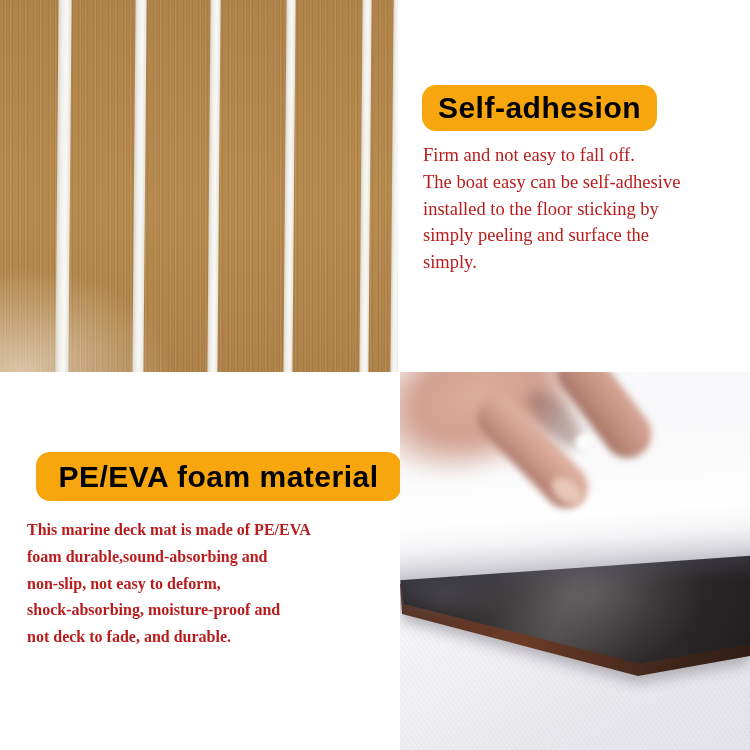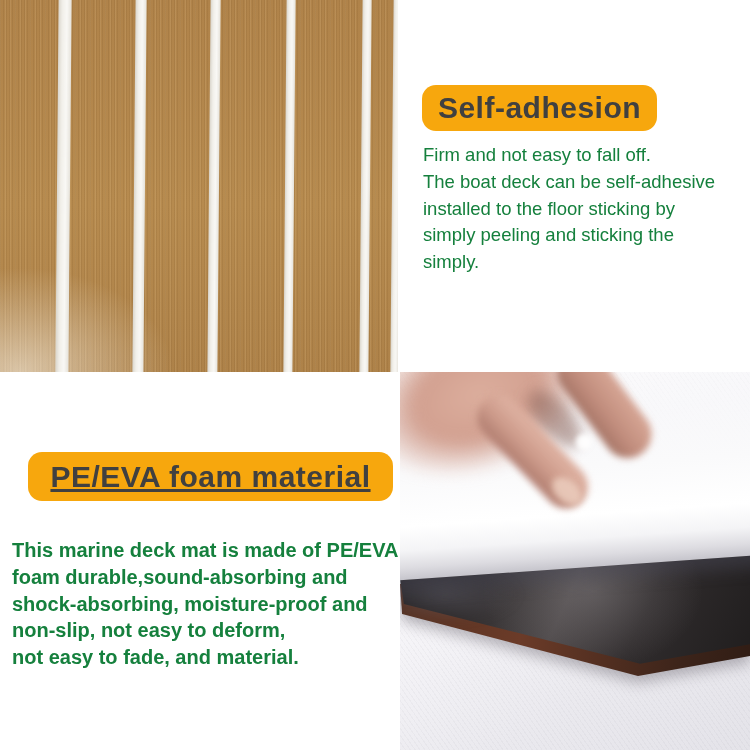--- a/index.html
+++ b/index.html
@@ -17,28 +17,28 @@
     background:linear-gradient(90deg,#d9d5cc 0%,#f1efe9 30%,#f9f8f5 65%,#e5e2da 100%);}
   .s1{left:57px;width:13px;}
   .s2{left:134px;width:11px;}
   .s3{left:209px;width:10px;}
   .s4{left:285px;width:9px;}
   .s5{left:361px;width:9px;}
   .s6{left:392px;width:8px;}
 
   
   .badge{position:absolute;display:flex;align-items:center;justify-content:center;
-    background:#f7a70d;color:#404040;font-weight:bold;border-radius:14px;letter-spacing:0.5px;}
+    background:#f7a70d;color:#000000;font-weight:bold;border-radius:14px;letter-spacing:0.5px;}
   .badge-self{left:422px;top:85px;width:235px;height:46px;font-size:30px;}
-  .badge-foam{left:28px;top:452px;width:365px;height:49px;font-size:30px;text-decoration:underline;}
+  .badge-foam{left:36px;top:452px;width:365px;height:49px;font-size:30px;}
 
   
-  .copy{position:absolute;color:#15803d;white-space:nowrap;}
+  .copy{position:absolute;color:#b91c1c;white-space:nowrap;font-family:Liberation Serif, serif;}
   .copy-self{left:423px;top:142px;font-size:18.5px;line-height:26.8px;font-weight:400;}
-  .copy-foam{left:12px;top:517px;font-size:20px;line-height:26.8px;font-weight:600;margin-top:20px;}
+  .copy-foam{left:27px;top:517px;font-size:16px;line-height:26.8px;font-weight:600;}
 
   
   .peel-photo{position:absolute;left:400px;top:372px;width:350px;height:378px;overflow:hidden;
     background:
       repeating-linear-gradient(55deg, rgba(40,40,60,0.03) 0 1px, rgba(0,0,0,0) 1px 4px),
       linear-gradient(150deg,#ffffff 0%,#f8f7fa 40%,#eae9ee 75%,#e4e3e9 100%);}
   .mat-wrap{position:absolute;inset:0;filter:drop-shadow(0 7px 7px rgba(90,85,95,0.4));}
   .mat-edge{position:absolute;inset:0;
     clip-path:polygon(0% 56.1%,100% 46.6%,100% 75.1%,68% 80.4%,0.6% 64%);
     background:linear-gradient(100deg,#4e2e20 0%,#6b3b28 40%,#3c241a 80%,#2e1b13 100%);}
@@ -79,33 +79,33 @@
     <div class="stripe s2"></div>
     <div class="stripe s3"></div>
     <div class="stripe s4"></div>
     <div class="stripe s5"></div>
     <div class="stripe s6"></div>
   </div>
 
   <div class="badge badge-self">Self-adhesion</div>
   <div class="copy copy-self">
     <div>Firm and not easy to fall off.</div>
-    <div>The boat deck can be self-adhesive</div>
+    <div>The boat easy can be self-adhesive</div>
     <div>installed to the floor sticking by</div>
-    <div>simply peeling and sticking the</div>
+    <div>simply peeling and surface the</div>
     <div>simply.</div>
   </div>
 
   <div class="badge badge-foam">PE/EVA foam material</div>
   <div class="copy copy-foam">
     <div>This marine deck mat is made of PE/EVA</div>
     <div>foam durable,sound-absorbing and</div>
+    <div>non-slip, not easy to deform,</div>
     <div>shock-absorbing, moisture-proof and</div>
-    <div>non-slip, not easy to deform,</div>
-    <div>not easy to fade, and material.</div>
+    <div>not deck to fade, and durable.</div>
   </div>
 
   <div class="peel-photo">
     <div class="mat-wrap">
       <div class="mat-edge"></div>
       <div class="mat-top"></div>
     </div>
     <div class="under-shadow"></div>
     <div class="sheet"></div>
     <div class="hand-blob"></div>

